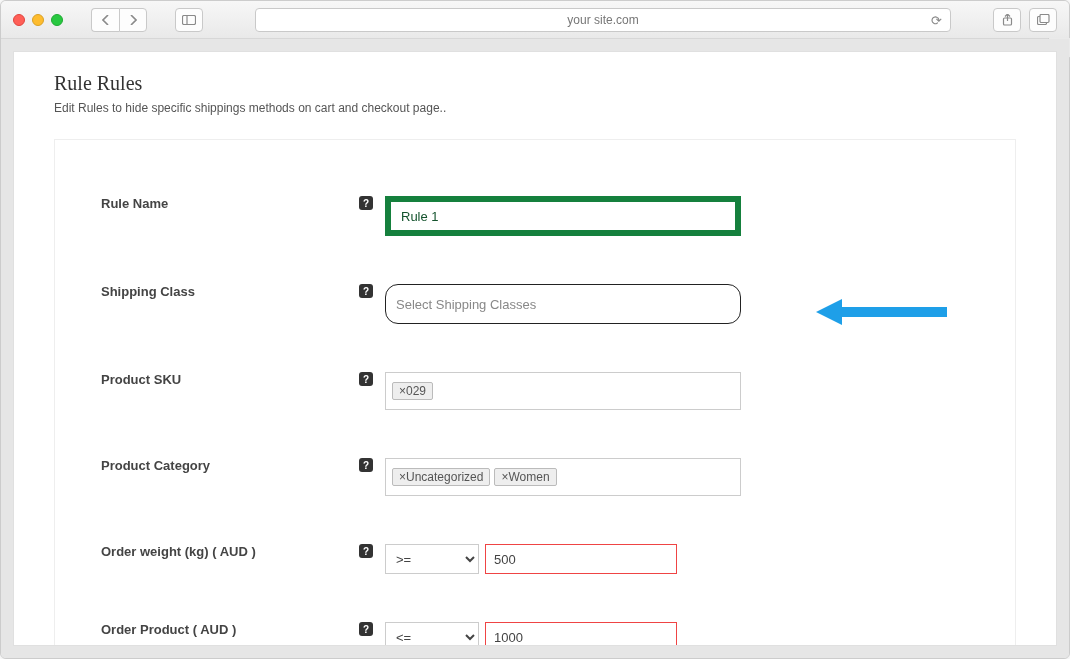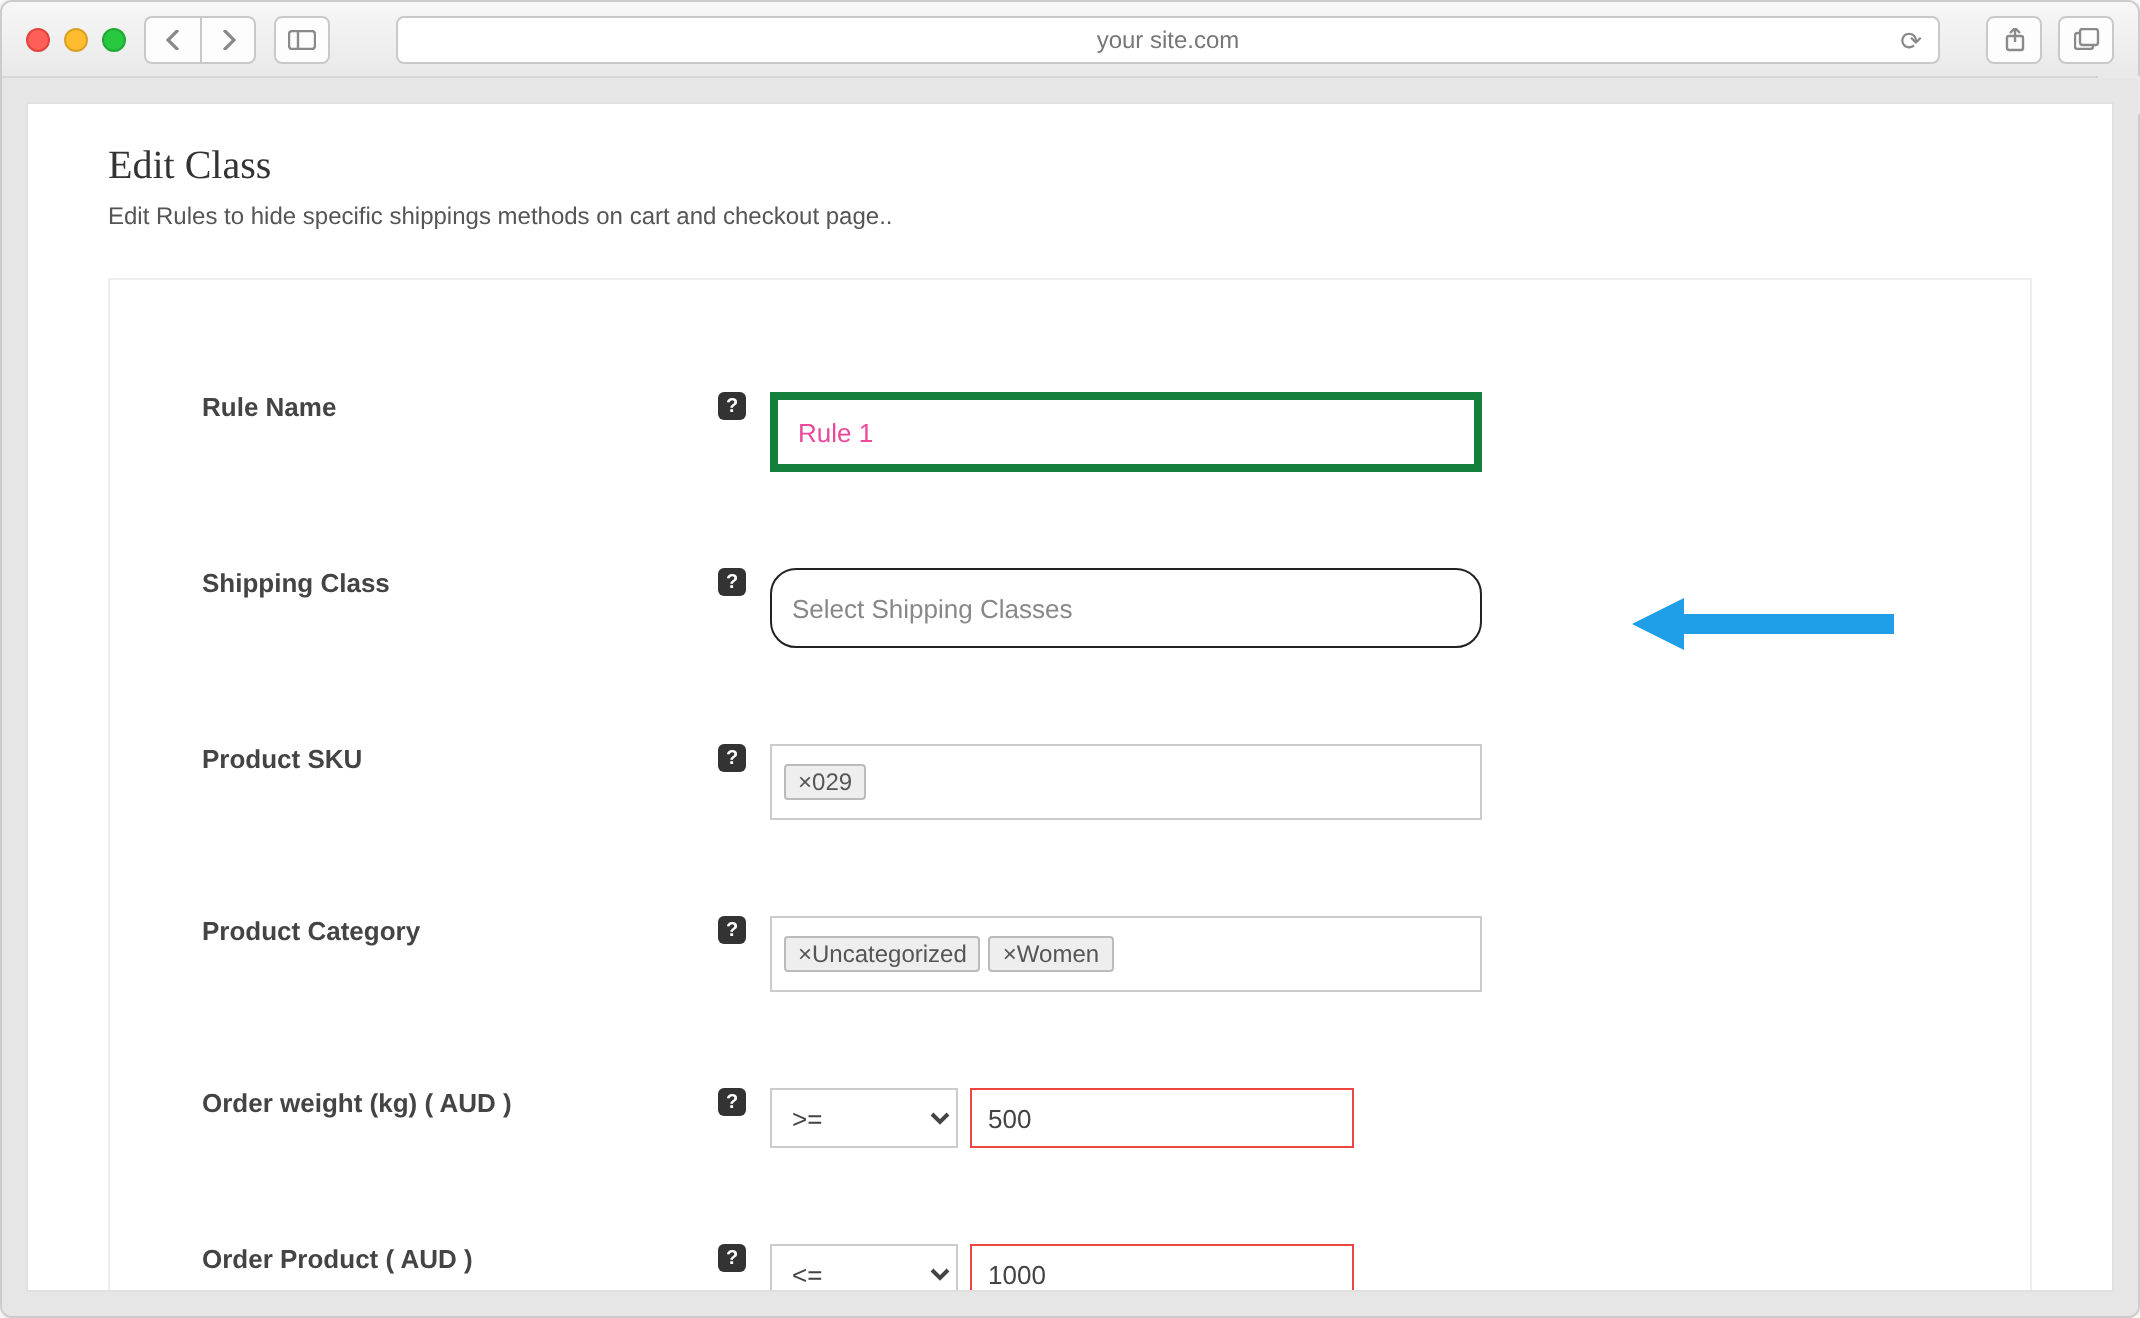--- a/index.html
+++ b/index.html
@@ -20,21 +20,21 @@
       background: #f0f0f0;
       box-shadow: 0 0 4px rgba(0,0,0,0.15);
     }
     .titlebar {
       height: 38px;
       background: linear-gradient(#f7f7f7,#e9e9e9);
       border-bottom: 1px solid #d7d7d7;
       display: flex;
       align-items: center;
       padding: 0 12px;
-      gap: 3px;
+      gap: 22px;
     }
     .traffic-lights { display: flex; gap: 7px; margin-right: 6px; }
     .dot { width: 12px; height: 12px; border-radius: 50%; }
     .dot.red { background: #ff5f57; border: 0.5px solid #e0443e; }
     .dot.yellow { background: #febc2e; border: 0.5px solid #d9a126; }
     .dot.green { background: #28c840; border: 0.5px solid #1faa33; }
     .nav-btn-group { display: flex; gap: 0; }
     .tb-btn {
       height: 24px;
       min-width: 28px;
@@ -128,24 +128,24 @@
       display: inline-flex; align-items: center; justify-content: center;
     }
     .control-col {
       display: flex;
       align-items: center;
       gap: 6px;
     }
     .text-input {
       height: 40px;
       width: 356px;
-      border: 4px solid #15803d;
+      border: 6px solid #15803d;
       padding: 0 10px;
       font-size: 13px;
-      color: #ec4899;
+      color: #14532d;
     }
     .text-input.focused {
       border: 1px solid #222;
     }
     .text-input.placeholder {
       color: #888;
     }
     .tag-input {
       height: 38px;
       width: 356px;
@@ -244,21 +244,21 @@
             <rect x="0.5" y="2.5" width="9" height="8" rx="1.2" fill="none" stroke="#8a8a8a" stroke-width="1.2"></rect>
             <rect x="3" y="0.5" width="9" height="8" rx="1.2" fill="#fdfdfd" stroke="#8a8a8a" stroke-width="1.2"></rect>
           </svg>
       </div>
     </div>
   </div>
   <div class="tab-plus">+</div>
 
   <div class="page-area">
     <div class="content-card">
-      <div class="page-title">Edit Class</div>
+      <div class="page-title">Rule Rules</div>
       <div class="page-subtitle">Edit Rules to hide specific shippings methods on cart and checkout page..</div>
 
       <div class="form-panel">
 
         <div class="form-row">
           <div class="row-label">Rule Name</div>
           <div class="help-col">
               <span class="help-icon">?</span>
             </div>
           <div class="control-col">

